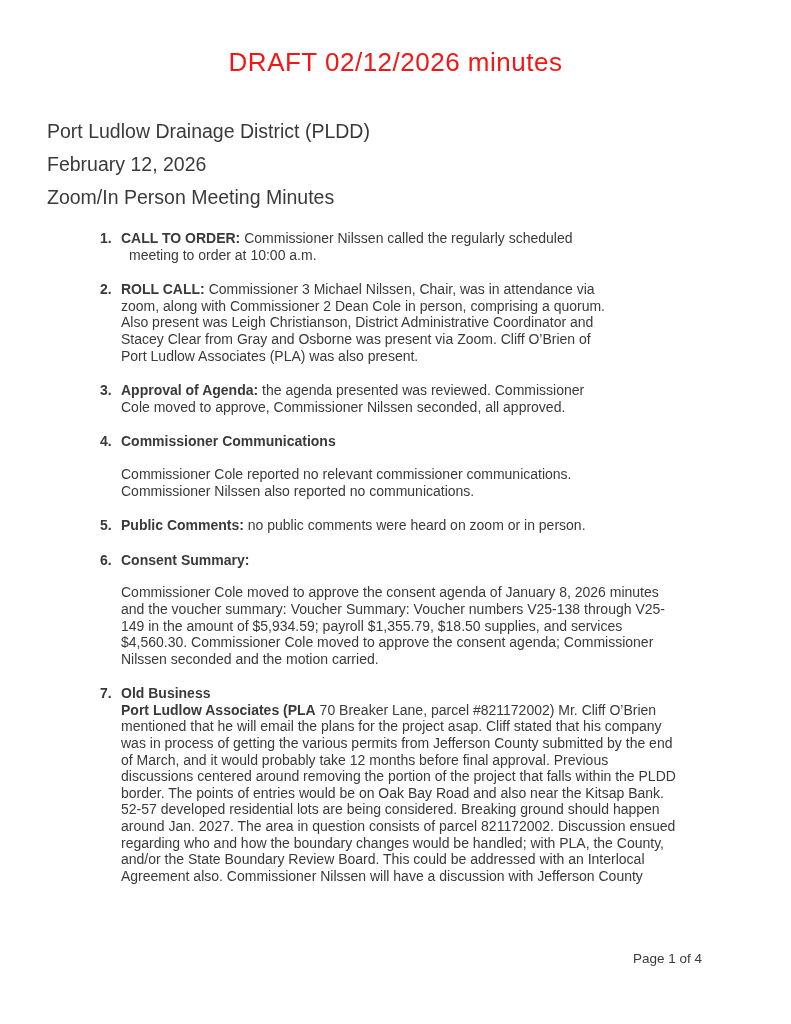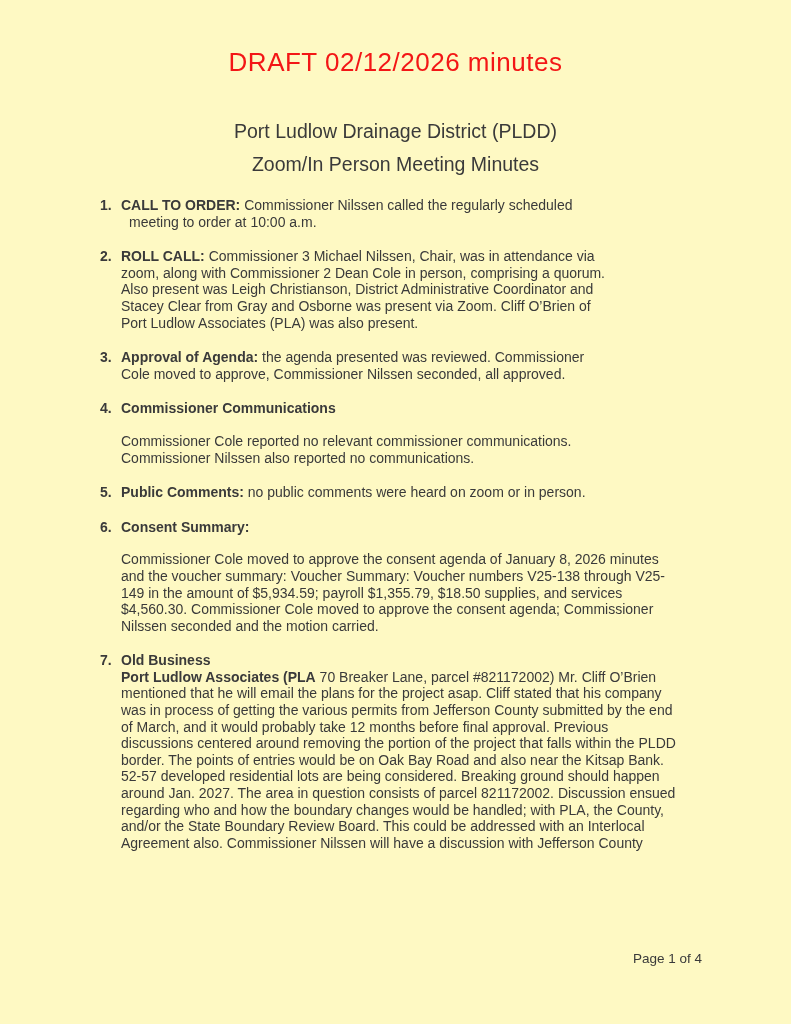--- a/index.html
+++ b/index.html
@@ -1,37 +1,37 @@
 <!DOCTYPE html>
 <html><head>
 <meta charset="utf-8">
 <style>
   html, body { margin: 0; padding: 0; background: #e8e8e8; }
   .page {
     position: relative;
     width: 791px;
     height: 1024px;
     margin: 0 auto;
-    background: #fef9c3;
+    background: #ffffff;
     font-family: "Liberation Sans", sans-serif;
     color: #3a3a3a;
     box-sizing: border-box;
     padding-top: 47px;
     overflow: hidden;
   }
   .draft-title {
     text-align: center;
     font-size: 26px;
     line-height: 30px;
     color: #f31616;
     letter-spacing: 0.5px;
   }
   .doc-head {
     margin-top: 38px;
-    text-align: center;
+    margin-left: 47px;
   }
   .head-line {
     font-size: 19.5px;
     line-height: 33px;
     color: #3a3a3a;
   }
   .body-block {
     margin: 16px 88px 0 100px;
     font-size: 14px;
     line-height: 16.6px;
@@ -66,20 +66,21 @@
 </style>
 </head>
 <body>
 
 <div class="page">
 
   <div class="draft-title">DRAFT 02/12/2026 minutes</div>
 
   <div class="doc-head">
     <div class="head-line">Port Ludlow Drainage District (PLDD)</div>
+    <div class="head-line">February 12, 2026</div>
     <div class="head-line">Zoom/In Person Meeting Minutes</div>
   </div>
 
   <div class="body-block">
 
     <div class="item">
       <span class="num">1.</span>
       <div class="item-body hang8"><b class="lbl">CALL TO ORDER:</b> <span class="lines">Commissioner Nilssen called the regularly scheduled
 meeting to order at 10:00 a.m.</span></div>
     </div>

